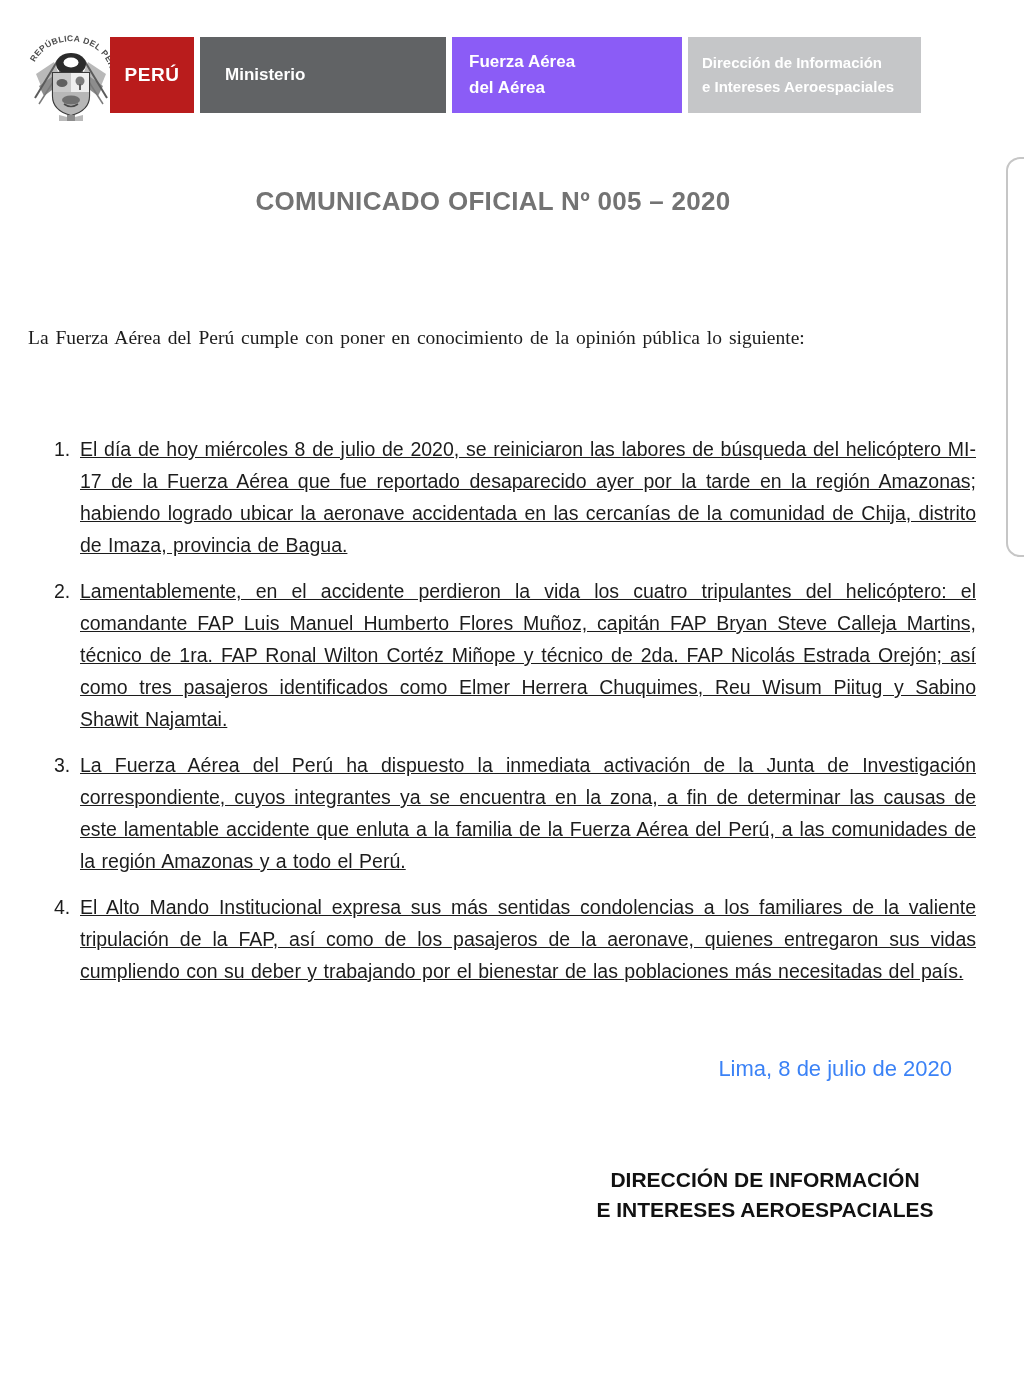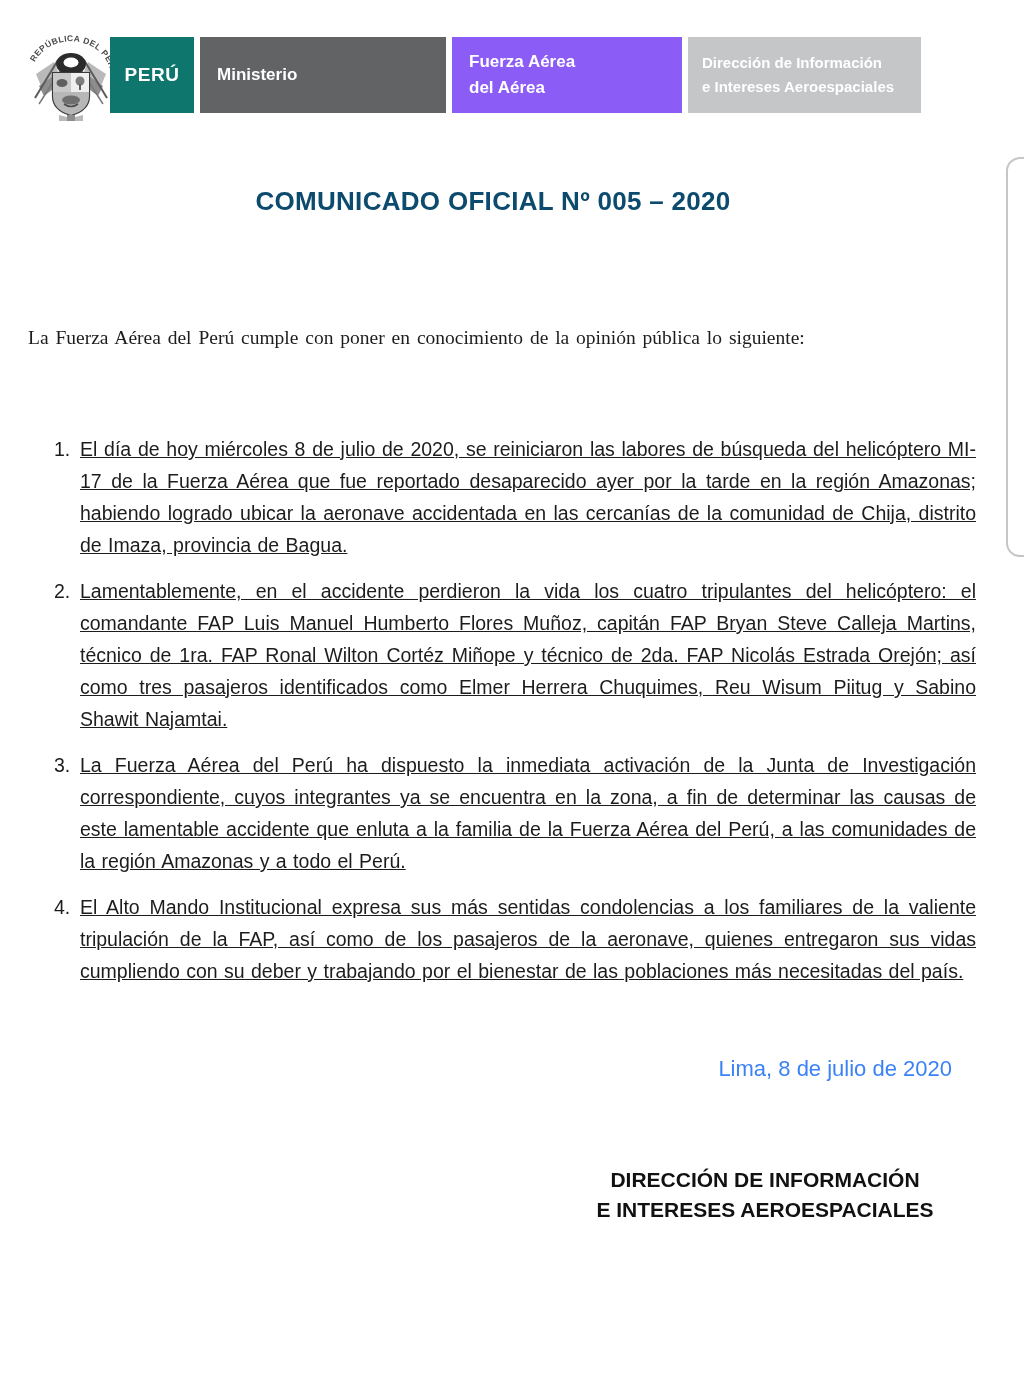--- a/index.html
+++ b/index.html
@@ -5,26 +5,26 @@
   html,body{margin:0;padding:0;background:#ffffff;}
   .page{
     position:relative;width:1024px;height:1393px;background:#ffffff;overflow:hidden;
     font-family:"Liberation Sans",sans-serif;color:#1c1c1c;
   }
   
   .coat{position:absolute;left:26px;top:20px;width:90px;height:104px;}
   .hblocks{position:absolute;left:110px;top:37px;height:76px;display:flex;gap:6px;}
   .hblock{height:76px;color:#ffffff;font-weight:bold;display:flex;flex-direction:column;justify-content:center;box-sizing:border-box;}
   .hblock .ln{display:block;}
-  .hb0{width:84px;background:#0f766e;font-size:19px;align-items:center;letter-spacing:0.5px;}
-  .hb1{width:246px;background:#616365;font-size:17px;padding-left:17px;line-height:26px;}
+  .hb0{width:84px;background:#b91c1c;font-size:19px;align-items:center;letter-spacing:0.5px;}
+  .hb1{width:246px;background:#616365;font-size:17px;padding-left:25px;line-height:26px;}
   .hb2{width:230px;background:#8b5cf6;font-size:17px;padding-left:17px;line-height:26px;}
   .hb3{width:233px;background:#c5c6c8;font-size:15px;padding-left:14px;line-height:24px;}
   
-  .title{position:absolute;top:186px;left:0;width:986px;text-align:center;font-size:26px;font-weight:bold;letter-spacing:0.3px;color:#0c4a6e;}
+  .title{position:absolute;top:186px;left:0;width:986px;text-align:center;font-size:26px;font-weight:bold;letter-spacing:0.3px;color:#737373;}
   .intro{position:absolute;top:302px;left:28px;width:948px;font-size:19.5px;line-height:32px;text-align:justify;word-spacing:2px;font-family:Liberation Serif, serif;}
   .list{position:absolute;top:433px;left:28px;width:948px;font-size:19.5px;line-height:32px;}
   .item{display:flex;margin-bottom:14px;}
   .item .num{width:52px;padding-left:26px;box-sizing:border-box;flex:none;}
   .item .txt{flex:1;text-align:justify;word-spacing:1px;text-decoration:underline;}
   .dateline{position:absolute;top:1056px;left:0;width:952px;text-align:right;font-size:22px;color:#3b82f6;}
   .signature{position:absolute;top:1165px;left:558px;width:414px;text-align:center;font-size:21px;font-weight:bold;line-height:30px;color:#111;}
   
   .scroll-thumb{position:absolute;left:1006px;top:157px;width:40px;height:400px;border:2px solid #c6c6c6;border-radius:14px;background:#ffffff;box-sizing:border-box;}
 </style>

